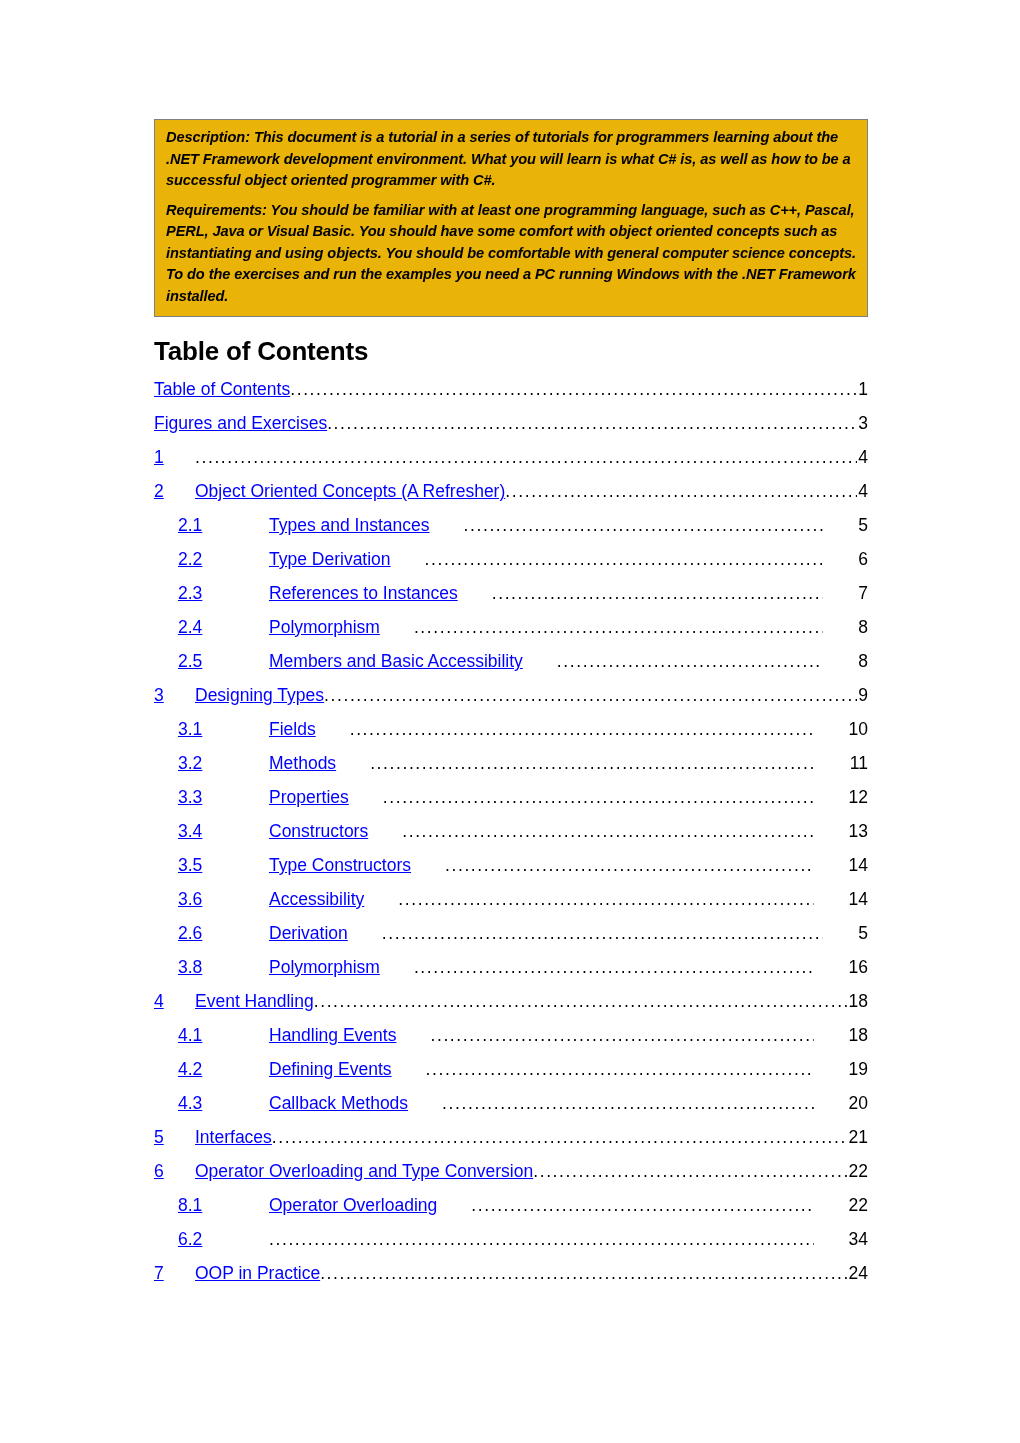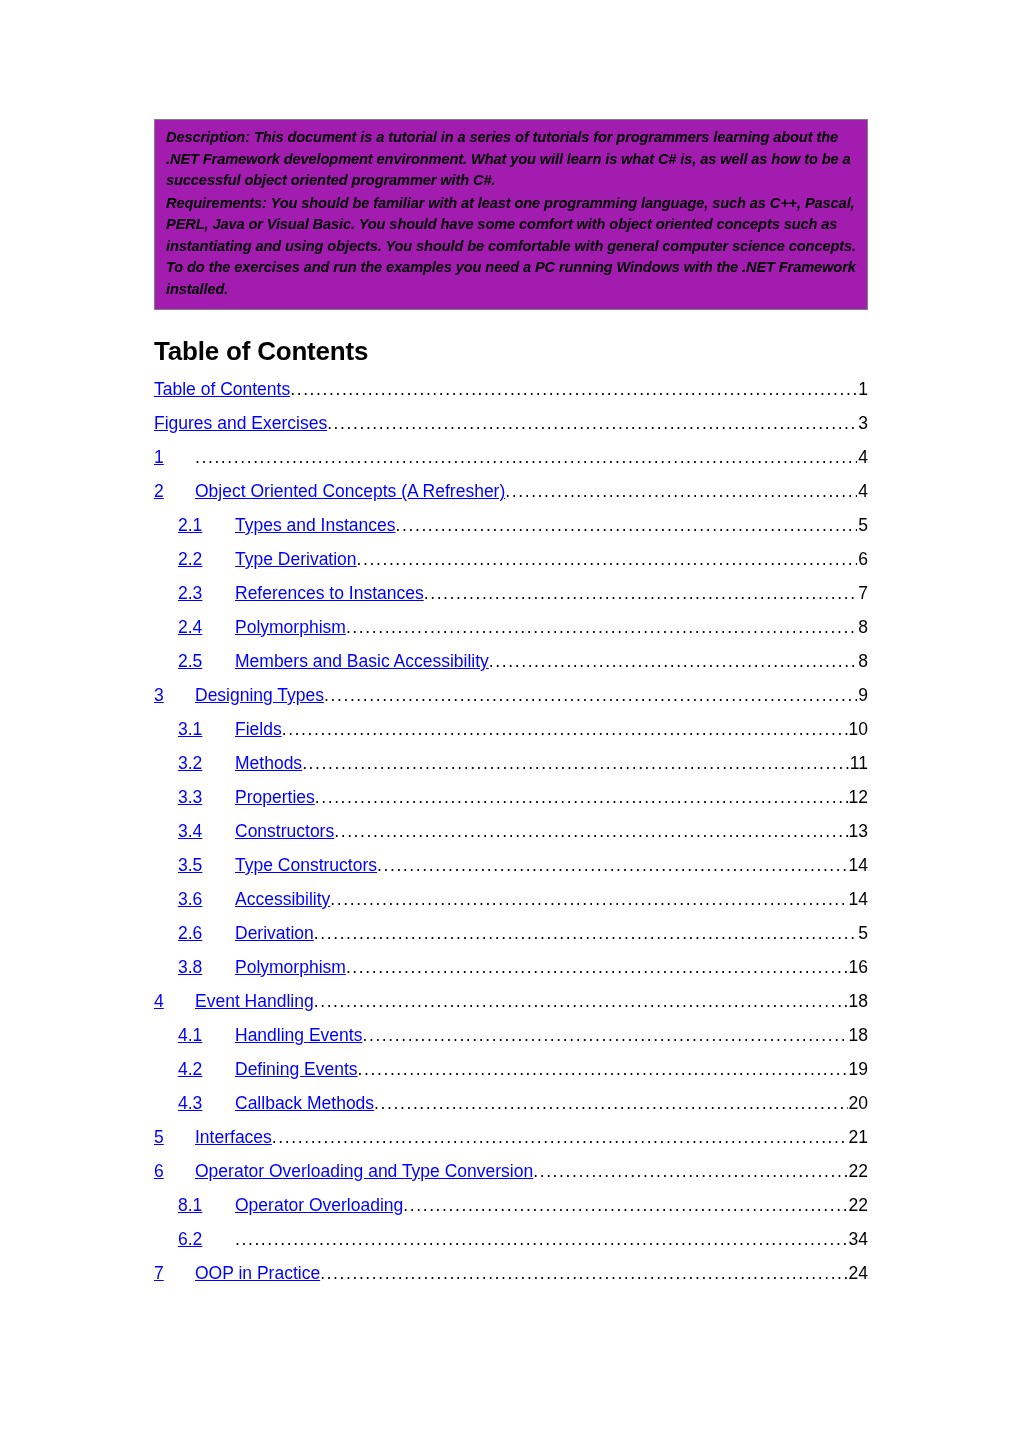--- a/index.html
+++ b/index.html
@@ -24,35 +24,35 @@
   }
 
   
   .desc-box {
     position: absolute;
     left: 154px;
     top: 119px;
     width: 714px;
     box-sizing: border-box;
     border: 1px solid #808080;
-    background: #a21caf;
+    background: #eab308;
     padding: 7px 11px 9px 11px;
   }
   .desc-para {
     font-family: "Liberation Sans", sans-serif;
     font-weight: bold;
     font-style: italic;
     font-size: 14.6px;
     line-height: 21.5px;
     color: #000000;
     margin: 0;
     letter-spacing: -0.1px;
   }
   .desc-para + .desc-para {
-    margin-top: 1px;
+    margin-top: 8px;
   }
 
   
   .toc-heading {
     position: absolute;
     left: 154px;
     top: 336px;
     font-family: "Liberation Sans", sans-serif;
     font-weight: bold;
     font-size: 26px;
@@ -73,21 +73,21 @@
     align-items: baseline;
     height: 34px;
     font-size: 17.5px;
     line-height: 34px;
     color: #000000;
     white-space: nowrap;
     overflow: hidden;
   }
   
   .toc-row.lvl1 { padding-left: 0px; }
-  .toc-row.lvl2 { padding-left: 24px; }
+  .toc-row.lvl2 { padding-left: 24px; gap: 34px; }
 
   .toc-num {
     color: #0000ff;
     text-decoration: underline;
     flex: 0 0 auto;
   }
   .toc-row.lvl1 .toc-num { width: 41px; }
   .toc-row.lvl2 .toc-num { width: 57px; }
 
   .toc-title {

